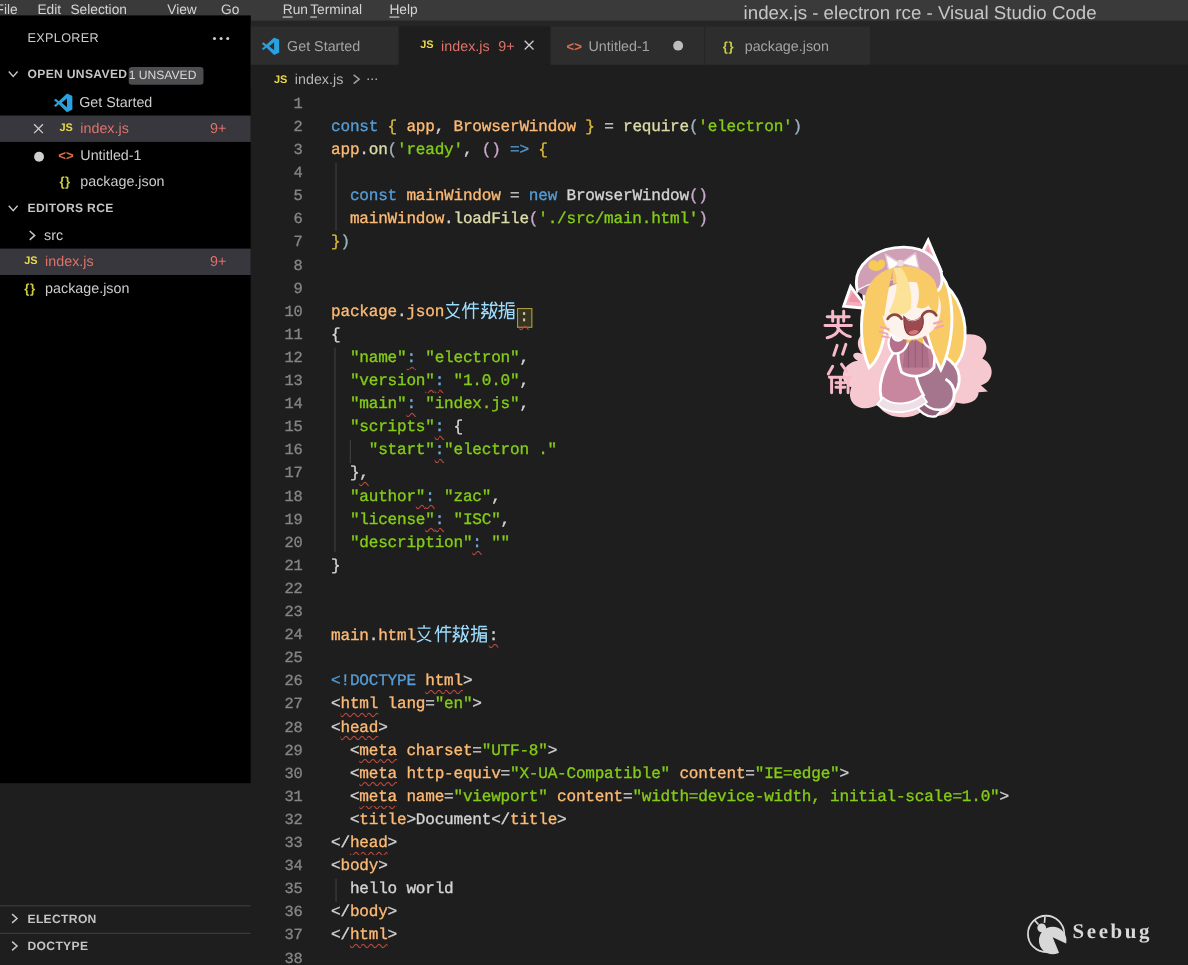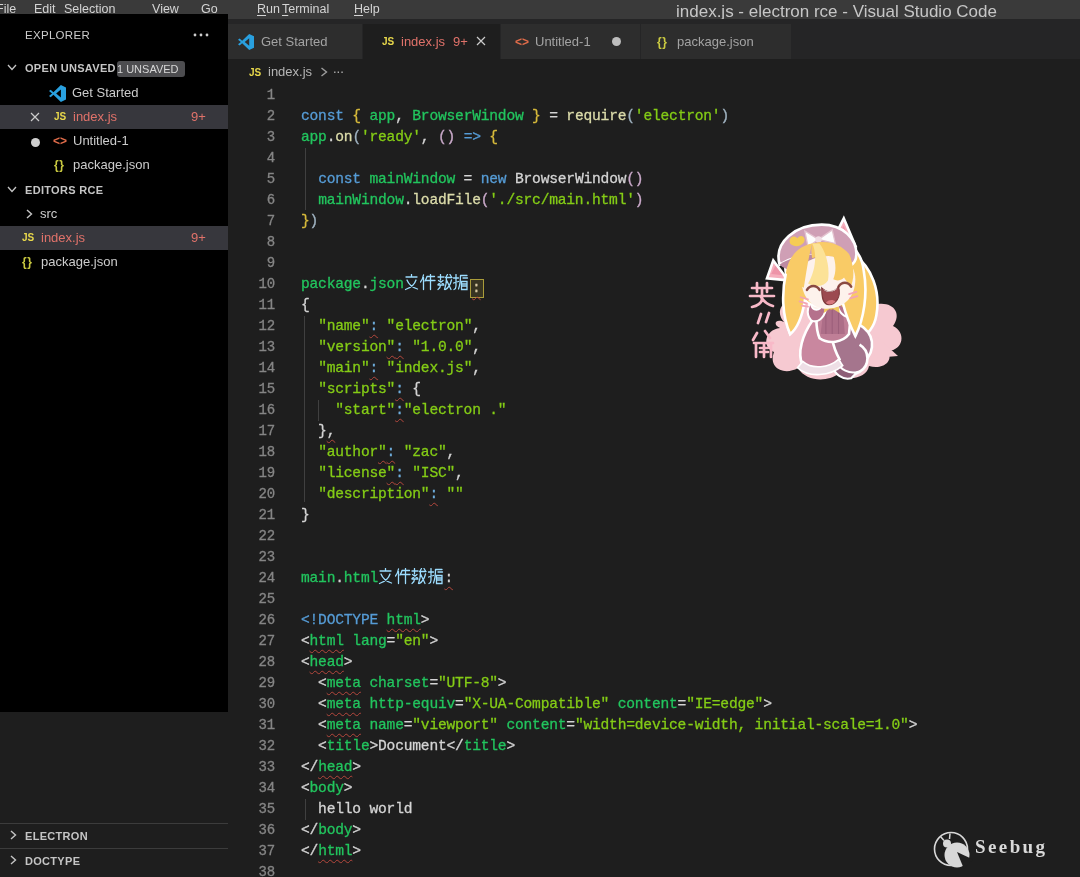--- a/index.html
+++ b/index.html
@@ -21,21 +21,21 @@
 .red{color:#e0726a}
 .editor{position:absolute;top:19px;left:228px;width:852px;height:858px;background:#1e1e1e}
 .tabstrip{position:absolute;top:0;left:0;width:852px;height:40px;background:#252526}
 .tab{position:absolute;top:5px;height:35px;background:#2d2d2d;font-size:13px;color:#a3a3a3}
 .tab.active{background:#1e1e1e;color:#cccccc}
 .breadcrumb{position:absolute;top:40px;left:0;width:852px;height:25px;background:#1e1e1e;color:#a9a9a9;font-size:12px}
 .code{position:absolute;top:65.5px;left:0;width:852px;font-family:"Liberation Mono",monospace;font-size:14.6px;letter-spacing:-.2px;line-height:21px;white-space:pre;color:#d4d4d4;-webkit-text-stroke:.3px}
 .l{height:21px}
 .n{display:inline-block;width:73px;text-align:right;padding-right:26px;color:#858585;font-size:14px}
 .kw{color:#569cd6}
-.id{color:#22c55e}
+.id{color:#fdba74}
 .fn{color:#dcdcaa}
 .st{color:#84cc16}
 .cl{color:#6faedd}
 .gd{color:#d7ba3b}
 .bl{color:#9fb2c0}
 .pu{color:#c9a9c9}
 .sq{text-decoration:underline;text-decoration-style:wavy;text-decoration-color:#b5473d;text-decoration-thickness:1px;text-underline-offset:4px}
 .dots{text-decoration-style:dotted;text-decoration-color:#b98a4e;text-decoration-thickness:2px;text-underline-offset:4px}
 .ubox{display:inline-block;width:13.5px;height:18.5px;border:1.5px solid #aa9c3a;vertical-align:-4.5px;background:rgba(125,110,45,.28);line-height:17px;color:#d8c9a3;text-indent:1px}
 .guide{position:absolute;width:1px;background:#404040}

